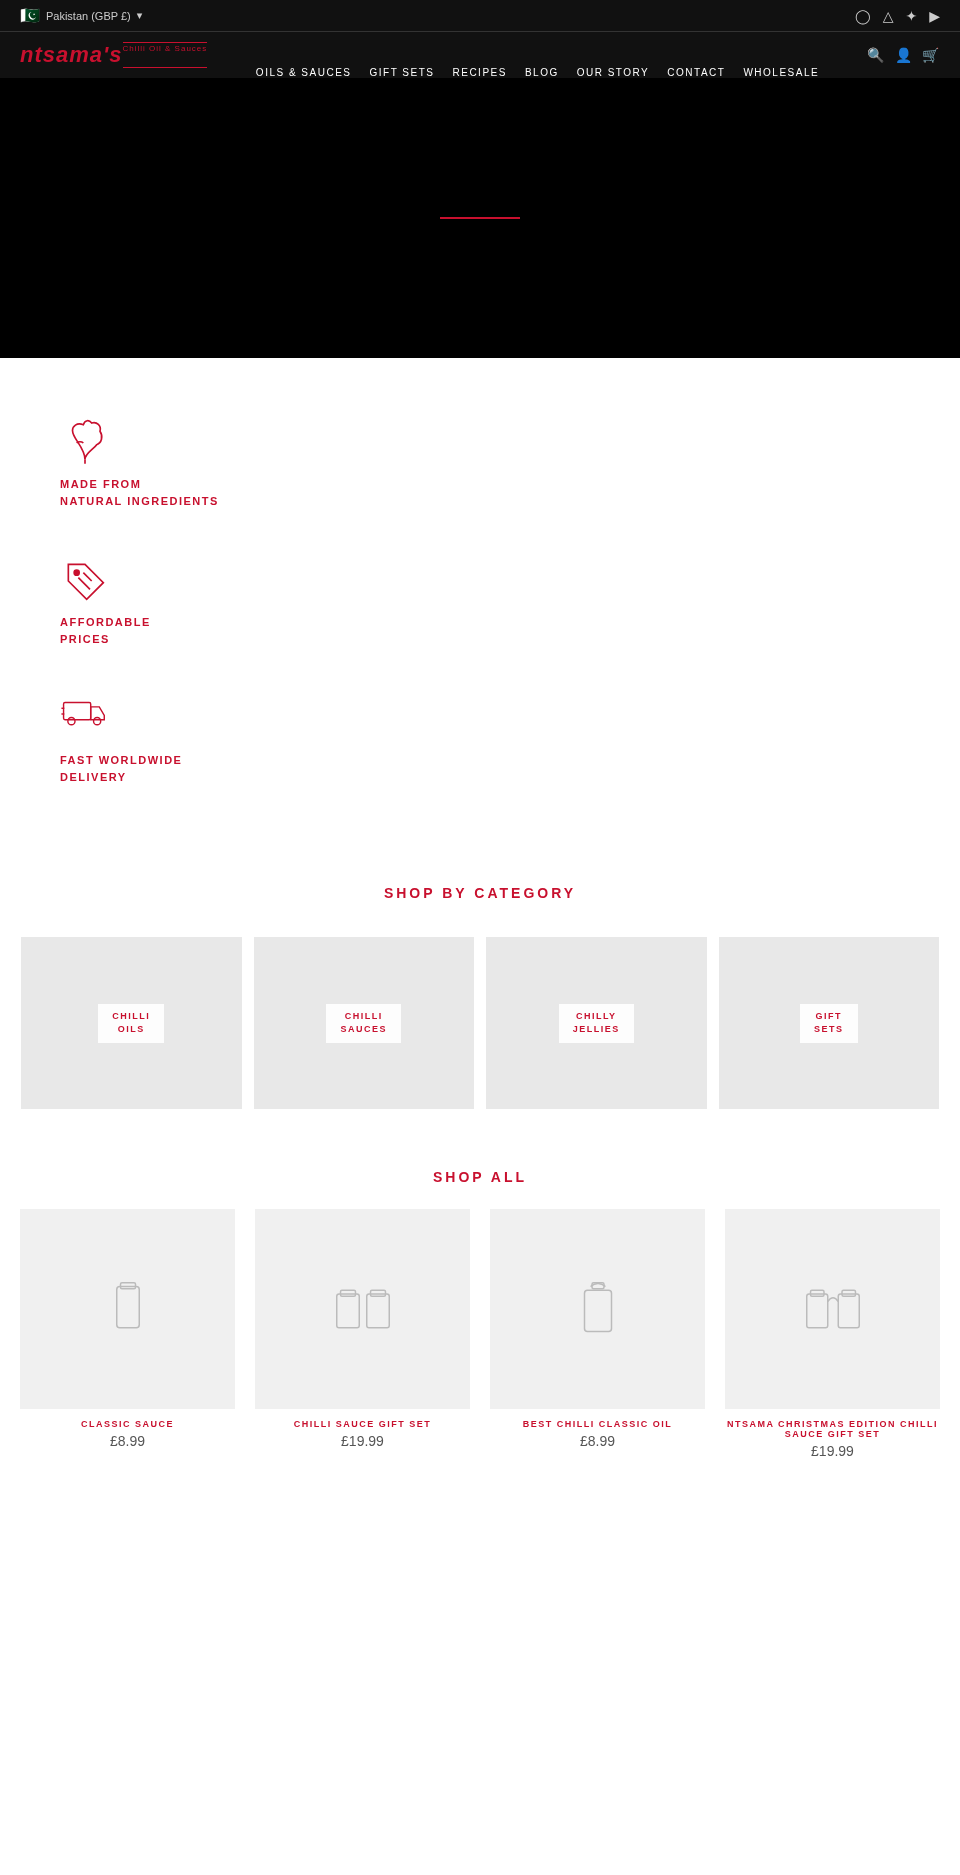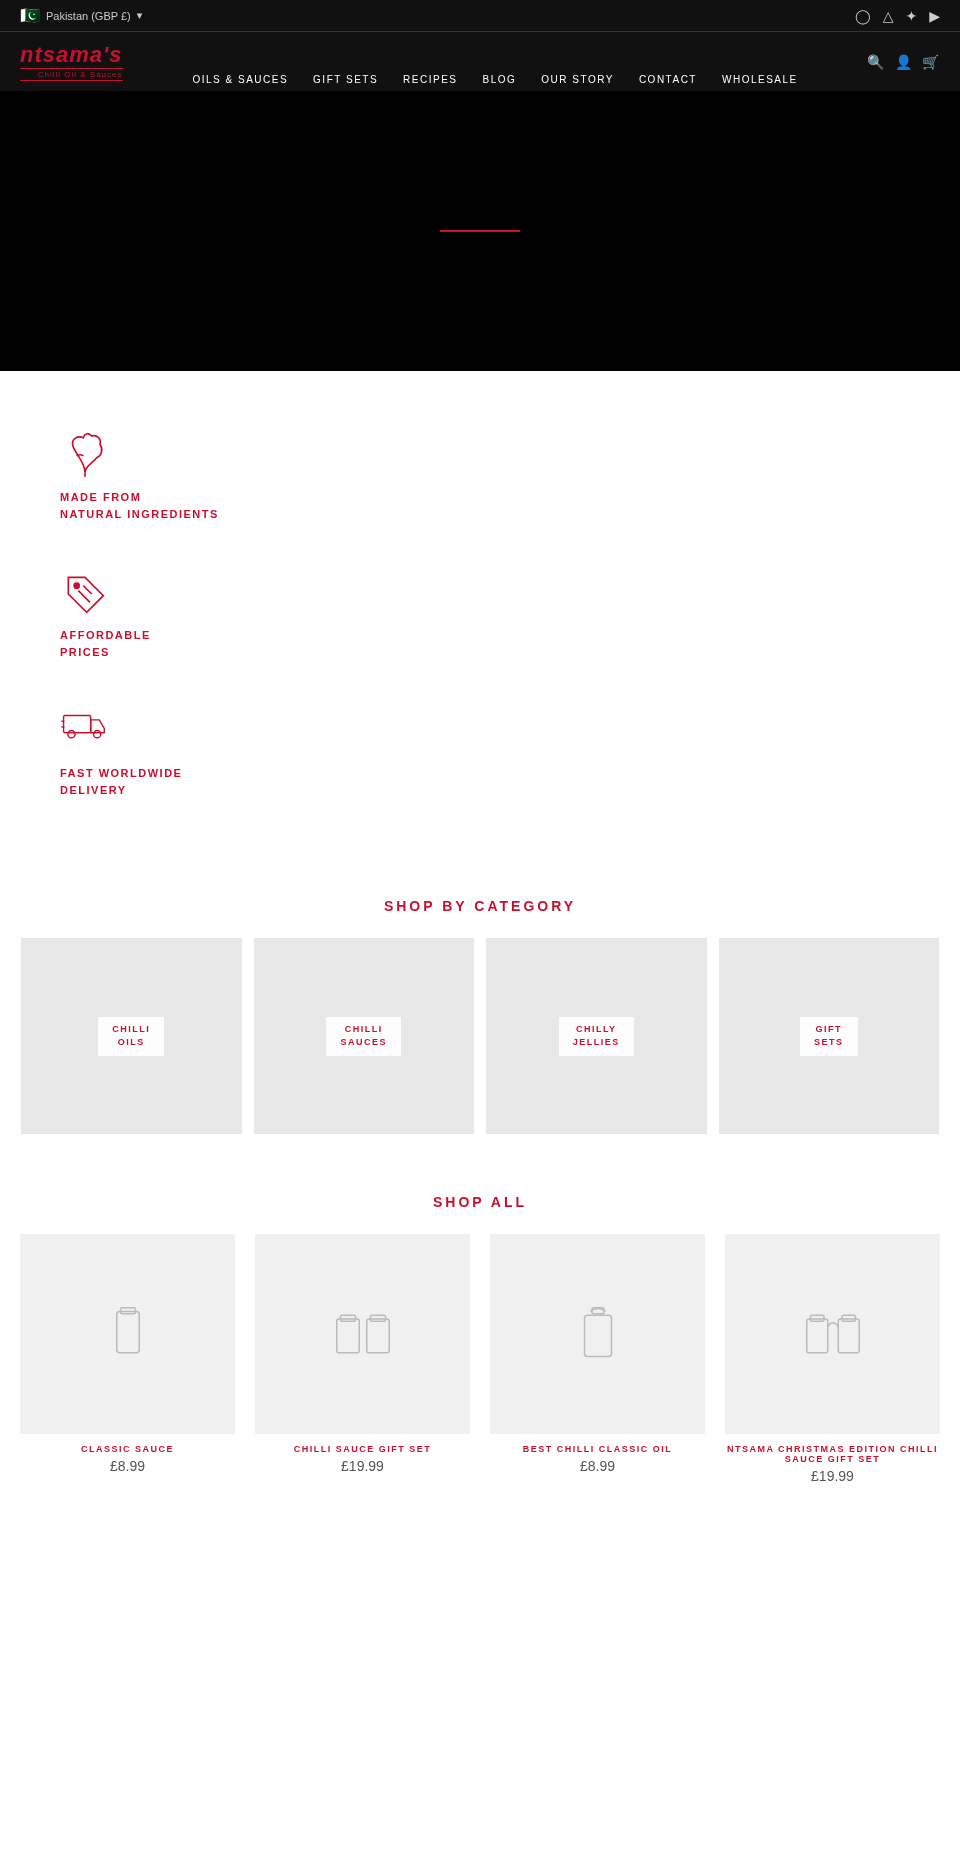--- a/index.html
+++ b/index.html
@@ -22,38 +22,38 @@
 
     
     .nav {
       background: #111;
       border-top: 1px solid #333;
       padding: 0 20px;
       display: flex;
       align-items: center;
       justify-content: space-between;
     }
-    .nav-logo { display: flex; flex-direction: column; padding: 10px 0; }
+    .nav-logo { display: flex; flex-direction: row; padding: 10px 0; }
     .nav-logo .logo-main {
       color: #c8102e;
       font-size: 22px;
       font-weight: bold;
       font-style: italic;
       letter-spacing: 1px;
     }
     .nav-logo .logo-sub {
       color: #c8102e;
       font-size: 8px;
       letter-spacing: 1px;
       border-top: 1px solid #c8102e;
       border-bottom: 1px solid #c8102e;
       padding: 1px 0;
       text-align: right;
     }
-    .nav-links { display: flex; gap: 25px; align-items: center; margin-top: 35px; }
+    .nav-links { display: flex; gap: 18px; align-items: center; margin-top: 35px; }
     .nav-links a {
       color: #fff;
       text-decoration: none;
       font-size: 10px;
       letter-spacing: 1.5px;
       text-transform: uppercase;
     }
     .nav-icons { display: flex; gap: 10px; align-items: center; color: #fff; font-size: 14px; padding: 10px 0; }
 
     
@@ -112,26 +112,27 @@
       text-transform: uppercase;
       margin-bottom: 24px;
     }
     .category-grid {
       display: grid;
       grid-template-columns: repeat(4, 1fr);
       gap: 12px;
     }
     .category-card {
       background: #e8e8e8;
-      height: 196px;
+      height: 172px;
       display: flex;
       align-items: center;
       justify-content: center;
       cursor: pointer;
       position: relative;
+      margin-top: 12px;
     }
     .category-label {
       background: rgba(255,255,255,0.9);
       color: #c8102e;
       font-size: 9px;
       font-weight: bold;
       letter-spacing: 1.5px;
       text-transform: uppercase;
       padding: 6px 14px;
       text-align: center;

